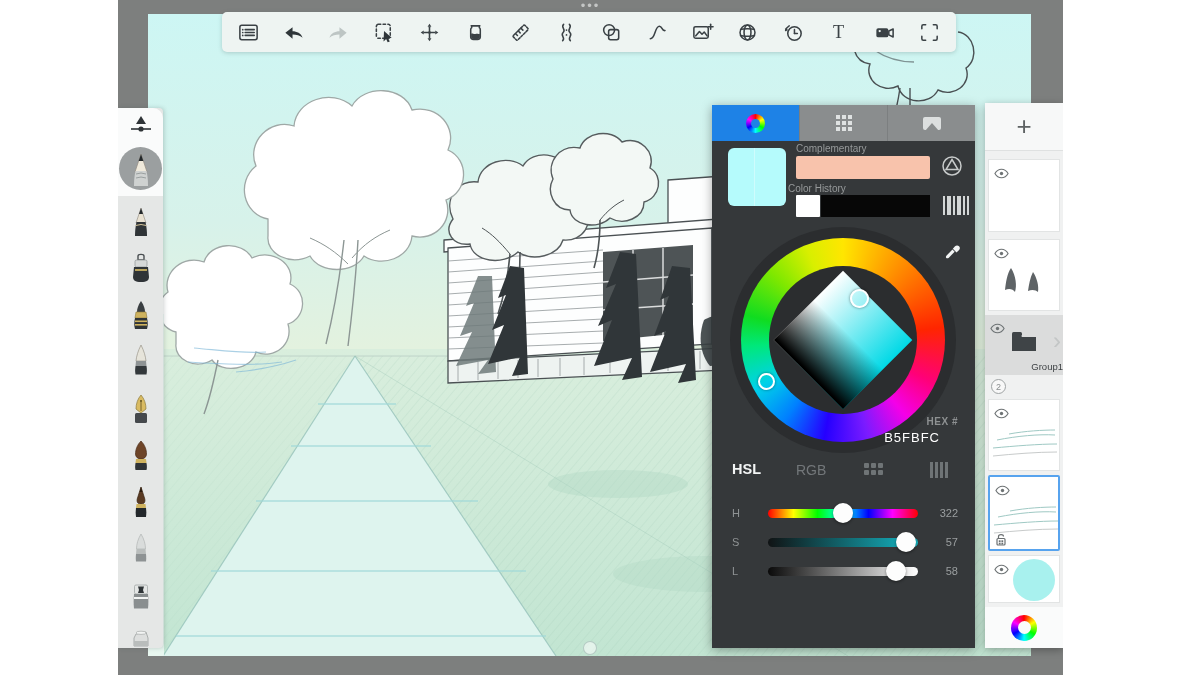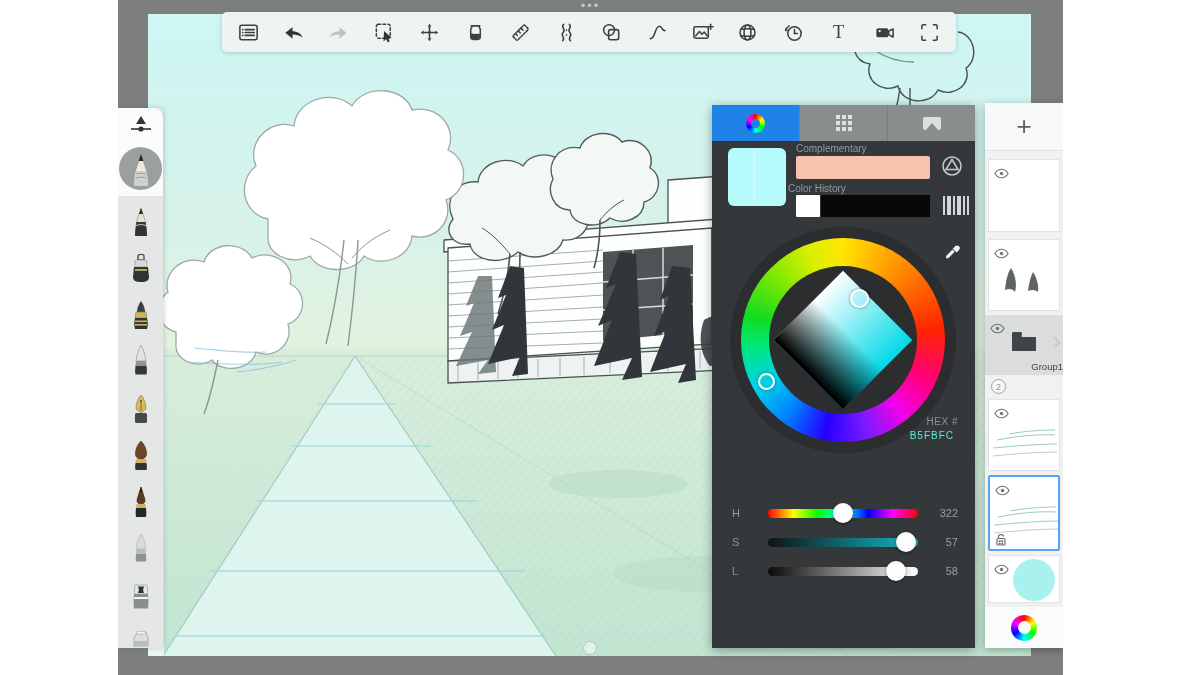--- a/index.html
+++ b/index.html
@@ -48,22 +48,22 @@
   .barcode-ic i { background:#d3d6d6; width:2px; } .barcode-ic i.w { width:4px; }
   .wheel-wrap { position:absolute; left:18px; top:122px; width:226px; height:226px; }
   .wheel-back { position:absolute; left:0; top:0; width:226px; height:226px; border-radius:50%; background:#2b2d2f; }
   .hue-ring { position:absolute; left:11px; top:11px; width:204px; height:204px; border-radius:50%;
     background:conic-gradient(from 0deg, #ffe600, #ff8a00 11%, #ff2500 23%, #ff0078 32%, #f400e8 39%, #7a1bff 46%, #2500ff 53%, #0080ff 60%, #00d2e8 67%, #00e87a 74%, #10dc20 79%, #7fe800 87%, #d8ef00 94%, #ffe600); }
   .hue-ring::after { content:""; position:absolute; left:28px; top:28px; width:148px; height:148px; border-radius:50%; background:#2b2d2f; }
   .sv-diamond { position:absolute; left:64px; top:64px; width:98px; height:98px; transform:rotate(45deg);
     background-image:linear-gradient(to top, #000 2%, rgba(0,0,0,0) 58%), linear-gradient(to right, #ffffff, #00d9e6); }
   .cursor-ring { position:absolute; border:2.5px solid #ffffff; border-radius:50%; box-shadow:0 0 3px rgba(0,0,0,.5); }
   .eyedropper { position:absolute; left:228px; top:138px; width:22px; height:22px; }
-  .hex-label { position:absolute; right:17px; top:311px; font-size:10px; color:#8e9192; letter-spacing:.5px; }
-  .hex-value { position:absolute; right:21px; top:325px; font-size:10px; color:#5eead4; letter-spacing:1px; }
+  .hex-label { position:absolute; right:17px; top:311px; font-size:10px; color:#8e9192; letter-spacing:.5px;font-weight:bold; }
+  .hex-value { position:absolute; right:35px; top:325px; font-size:13px; color:#ffffff; letter-spacing:1px; }
   .mode-row { position:absolute; left:0; top:352px; width:263px; height:30px; }
   .mode-hsl { position:absolute; left:20px; top:4px; font-size:14.5px; font-weight:bold; color:#f3f5f5; cursor:pointer; }
   .mode-rgb { position:absolute; left:84px; top:5px; font-size:14px; color:#73777a; cursor:pointer; }
   .mode-grid { position:absolute; left:152px; top:6px; display:grid; grid-template-columns:repeat(3,5px); grid-template-rows:repeat(2,5px); gap:2px; cursor:pointer; }
   .mode-grid i { background:#6f7476; border-radius:1px; }
   .mode-bars { position:absolute; left:218px; top:5px; display:flex; gap:2px; height:16px; cursor:pointer; }
   .mode-bars i { width:3px; background:#6f7476; }
   .slider-row { position:absolute; left:0; width:263px; height:22px; }
   .slider-label { position:absolute; left:20px; top:4px; font-size:11px; color:#8f9394; }
   .slider-track { position:absolute; left:56px; top:6px; width:150px; height:9px; border-radius:5px; cursor:pointer; }
@@ -503,20 +503,38 @@
         <svg viewBox="0 0 24 24">
             <g fill="#f2f4f4">
           <path d="M16.5,3.5 C18,2 20.5,2 22,3.5 C23.5,5 23.5,7 22,8.5 L18.5,12 L13.5,7 Z" transform="scale(0.8) translate(4,1)"></path>
           <path d="M13,8 L16,11 L8,19 C7,20 5.5,20.3 4.5,19.5 C3.7,18.5 4,17 5,16 Z" transform="scale(0.8) translate(4,1)"></path>
         </g>
           </svg>
       </div>
       <div class="hex-label">HEX #</div>
       <div class="hex-value">B5FBFC</div>
 
+      <div class="mode-row">
+        <span class="mode-hsl">HSL</span>
+        <span class="mode-rgb">RGB</span>
+        <span class="mode-grid">
+            <i></i>
+            <i></i>
+            <i></i>
+            <i></i>
+            <i></i>
+            <i></i>
+          </span>
+        <span class="mode-bars">
+            <i></i>
+            <i></i>
+            <i></i>
+            <i></i>
+          </span>
+      </div>
       <div id="sliders">
           <div class="slider-row" style="top: 398px;">
             <span class="slider-label">H</span>
             <span class="slider-track tr-h">
               <span class="slider-handle" style="left:calc(50.27777777777778% - 10px);"></span>
             </span>
             <span class="slider-value">322</span>
           </div>
           <div class="slider-row" style="top: 427px;">
             <span class="slider-label">S</span>

